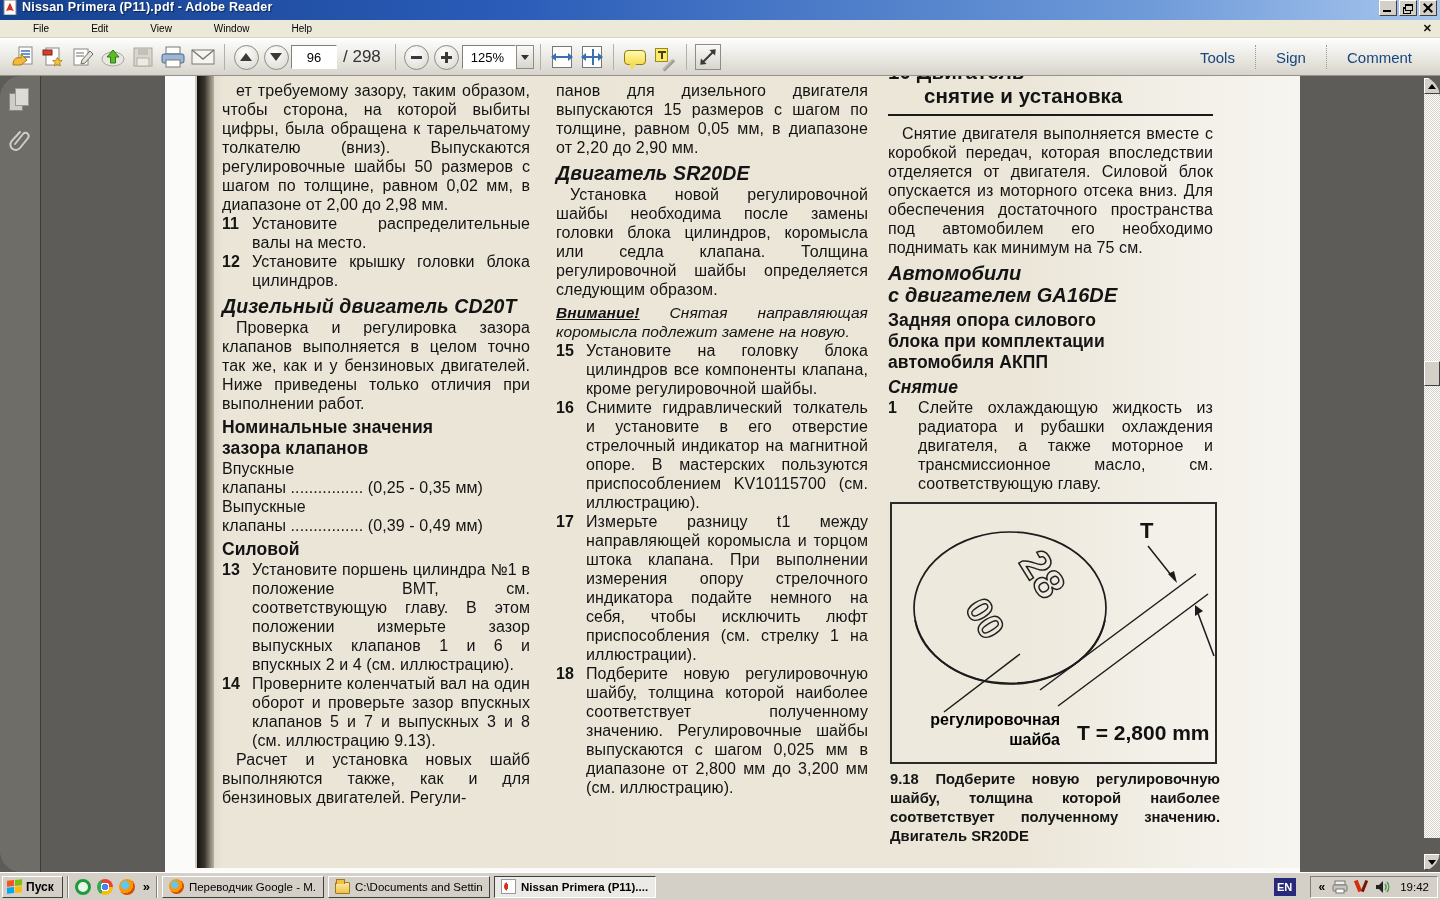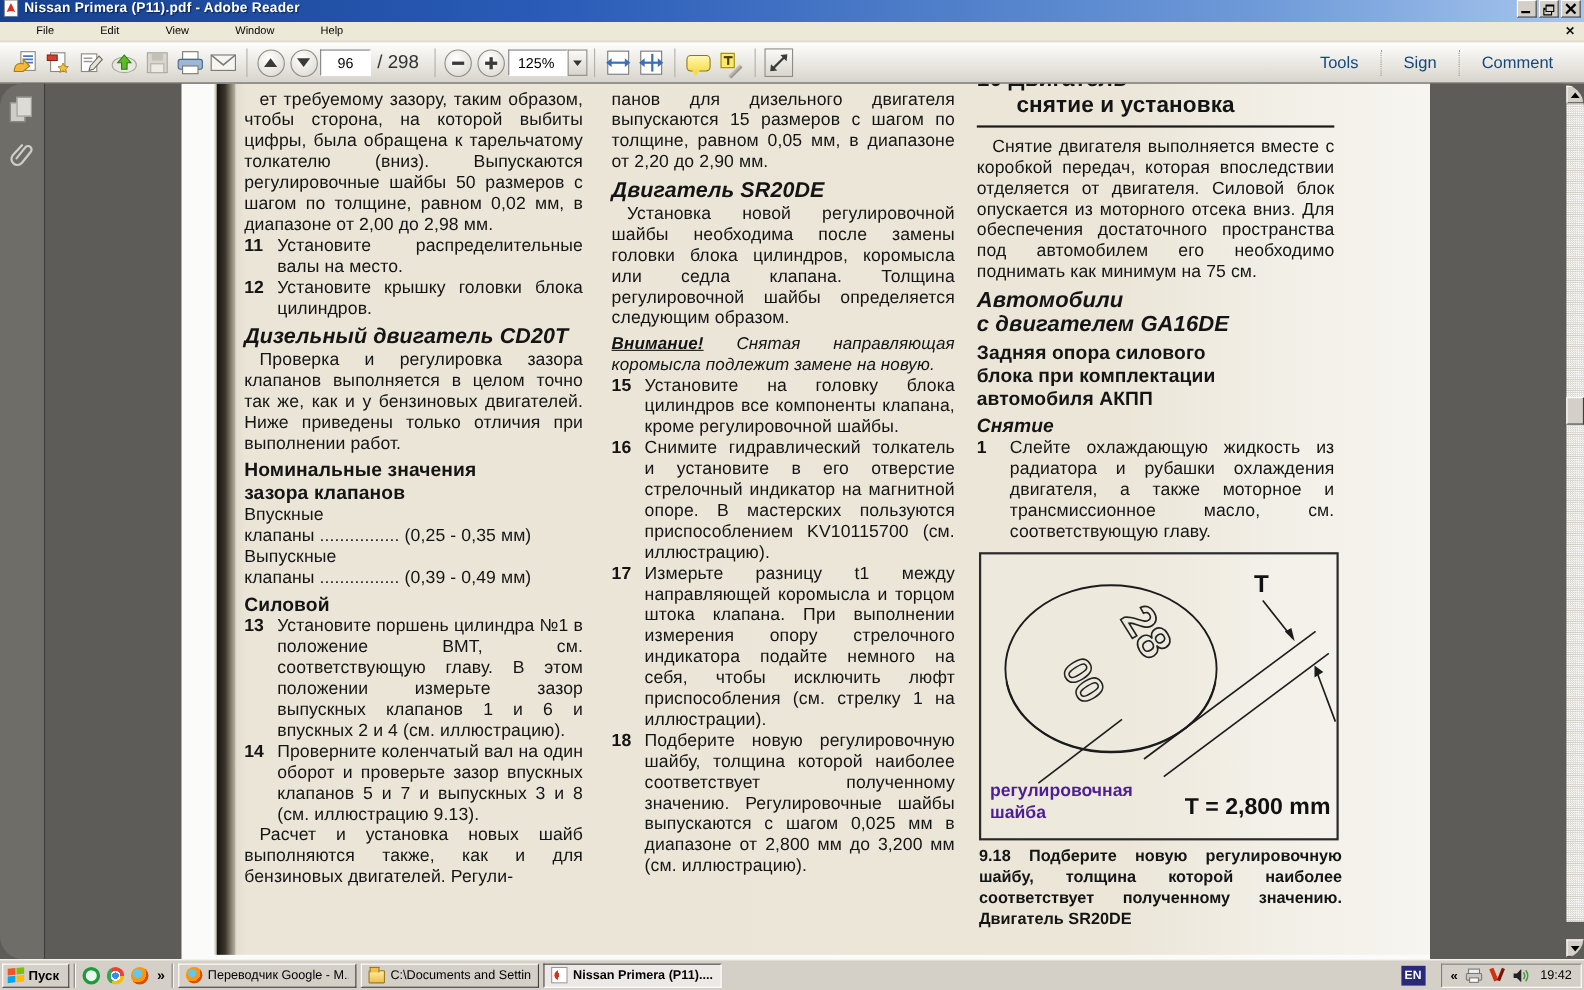--- a/index.html
+++ b/index.html
@@ -98,21 +98,21 @@
   .h-bold { font-weight:bold; font-size:17.5px; line-height:21px; margin:4px 0 2px; text-align:left; white-space:pre-line; }
   .h-bold-ital { font-weight:bold; font-style:italic; font-size:17.5px; line-height:21px; margin:4px 0 2px; text-align:left; }
   .spec-line { text-align:left; white-space:nowrap; overflow:hidden; }
   .note { font-style:italic; font-size:15.5px; line-height:19px; margin:4px 0; }
   .note .warn { font-weight:bold; text-decoration:underline; }
   .col3-head { font-weight:bold; font-size:20.5px; line-height:24px; text-align:left; }
   .col3-head .ind { padding-left:36px; display:block; }
   .head-rule { height:2px; background:#1a1a1a; margin:6px 0 8px; }
 
   .figure-box { position:absolute; left:725px; top:426px; width:327px; height:262px; border:2px solid #2a2a2a; background:rgba(255,255,255,.12); }
-  .fig-part-label { position:absolute; left:8px; top:206px; width:160px; text-align:left; font-size:16px; font-weight:bold; color:#4c1d95; white-space:pre-line; line-height:20px; }
+  .fig-part-label { position:absolute; left:8px; top:206px; width:160px; text-align:right; font-size:16px; font-weight:bold; color:#000000; white-space:pre-line; line-height:20px; }
   .fig-caption { position:absolute; left:725px; top:694px; width:330px; font-weight:bold; font-size:14.8px; line-height:19px; color:#141414; text-align:justify; }
 
   
   .vscroll { position:absolute; right:0; top:0; width:16px; height:796px; }
   .sbtn { position:absolute; left:0; width:16px; height:16px; background:#d4d0c8; border:1px solid; border-color:#fff #404040 #404040 #fff;
     display:flex; align-items:center; justify-content:center; }
   .sbtn .t-up { width:0; height:0; border-left:4px solid transparent; border-right:4px solid transparent; border-bottom:5px solid #000; }
   .sbtn .t-dn { width:0; height:0; border-left:4px solid transparent; border-right:4px solid transparent; border-top:5px solid #000; }
   .strack { position:absolute; left:0; top:16px; width:16px; height:762px;
     background:conic-gradient(#fff 25%,#d4d0c8 0 50%,#fff 0 75%,#d4d0c8 0) 0 0/2px 2px; }

